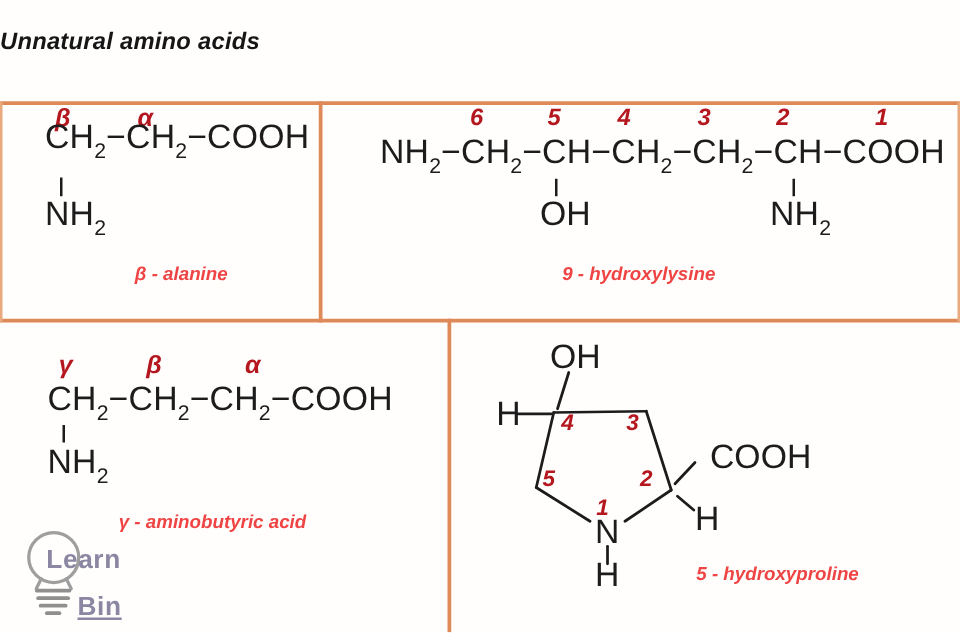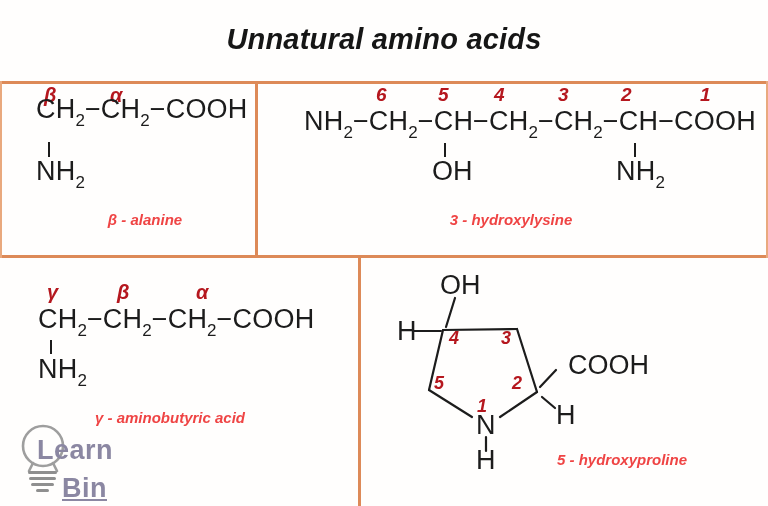--- a/index.html
+++ b/index.html
@@ -1,22 +1,22 @@
 <!DOCTYPE html>
 <html><head>
 <meta charset="utf-8">
 <style>
   html,body{margin:0;padding:0;background:#ffffff;}
   .canvas{
     position:relative;width:768px;height:506px;background:#fffefd;
     overflow:hidden;font-family:"Liberation Sans",sans-serif;color:#1c1c1c;
   }
   .title{
-    position:absolute;top:24px;left:0;width:768px;text-align:center;
-    font-size:29px;font-weight:bold;font-style:italic;letter-spacing:.2px;
+    position:absolute;top:24px;left:0;width:768px;text-align:left;
+    font-size:19px;font-weight:bold;font-style:italic;letter-spacing:.2px;
     color:#161616;margin:0;line-height:1.1;
   }
   
   .rule{position:absolute;background:#dd8a58;}
   .rule.soft{background:#e9a97e;}
   
   .formula{
     position:absolute;white-space:nowrap;line-height:1;
     font-size:27px;color:#1c1c1c;letter-spacing:.2px;
   }
@@ -33,21 +33,21 @@
   .marker.ringnum{font-size:18px;}
   .bond-v{position:absolute;width:2px;background:#1c1c1c;}
   .struct-label{
     position:absolute;line-height:1.1;font-size:15px;font-weight:bold;
     font-style:italic;color:#ef4444;white-space:nowrap;
   }
   .struct-label.centered{transform:translateX(-50%);}
   .ring-svg,.logo-svg{position:absolute;}
   .logo-word{
     position:absolute;line-height:1;font-weight:bold;color:#8b87a2;
-    font-size:27px;letter-spacing:.5px;
+    font-size:21px;letter-spacing:.5px;
   }
 </style>
 </head>
 <body>
 
 <div class="canvas">
 
   <h1 class="title">Unnatural amino acids</h1>
 
   
@@ -74,21 +74,21 @@
     <span class="marker num" style="left:438px;top:85px;">5</span>
     <span class="marker num" style="left:494px;top:85px;">4</span>
     <span class="marker num" style="left:558px;top:85px;">3</span>
     <span class="marker num" style="left:621px;top:85px;">2</span>
     <span class="marker num" style="left:700px;top:85px;">1</span>
     <div class="formula" style="left:304px;top:108px;"><span>NH</span><span class="sub">2</span><span>−CH</span><span class="sub">2</span><span>−CH−CH</span><span class="sub">2</span><span>−CH</span><span class="sub">2</span><span>−CH−COOH</span></div>
     <div class="bond-v" style="left:444px;top:143px;height:14px;"></div>
     <div class="atom" style="left:432px;top:158px;">OH</div>
     <div class="bond-v" style="left:634px;top:143px;height:14px;"></div>
     <div class="formula" style="left:616px;top:158px;"><span>NH</span><span class="sub">2</span></div>
-    <div class="struct-label centered" style="left:511px;top:212px;">3 - hydroxylysine</div>
+    <div class="struct-label centered" style="left:511px;top:212px;">9 - hydroxylysine</div>
   </section>
 
   
   <section style="display:contents">
     <span class="marker" style="left:47px;top:282px;">γ</span>
     <span class="marker" style="left:117px;top:282px;">β</span>
     <span class="marker" style="left:196px;top:282px;">α</span>
     <div class="formula" style="left:38px;top:306px;"><span>CH</span><span class="sub">2</span><span>−CH</span><span class="sub">2</span><span>−CH</span><span class="sub">2</span><span>−COOH</span></div>
     <div class="bond-v" style="left:50px;top:340px;height:14px;"></div>
     <div class="formula" style="left:38px;top:356px;"><span>NH</span><span class="sub">2</span></div>

